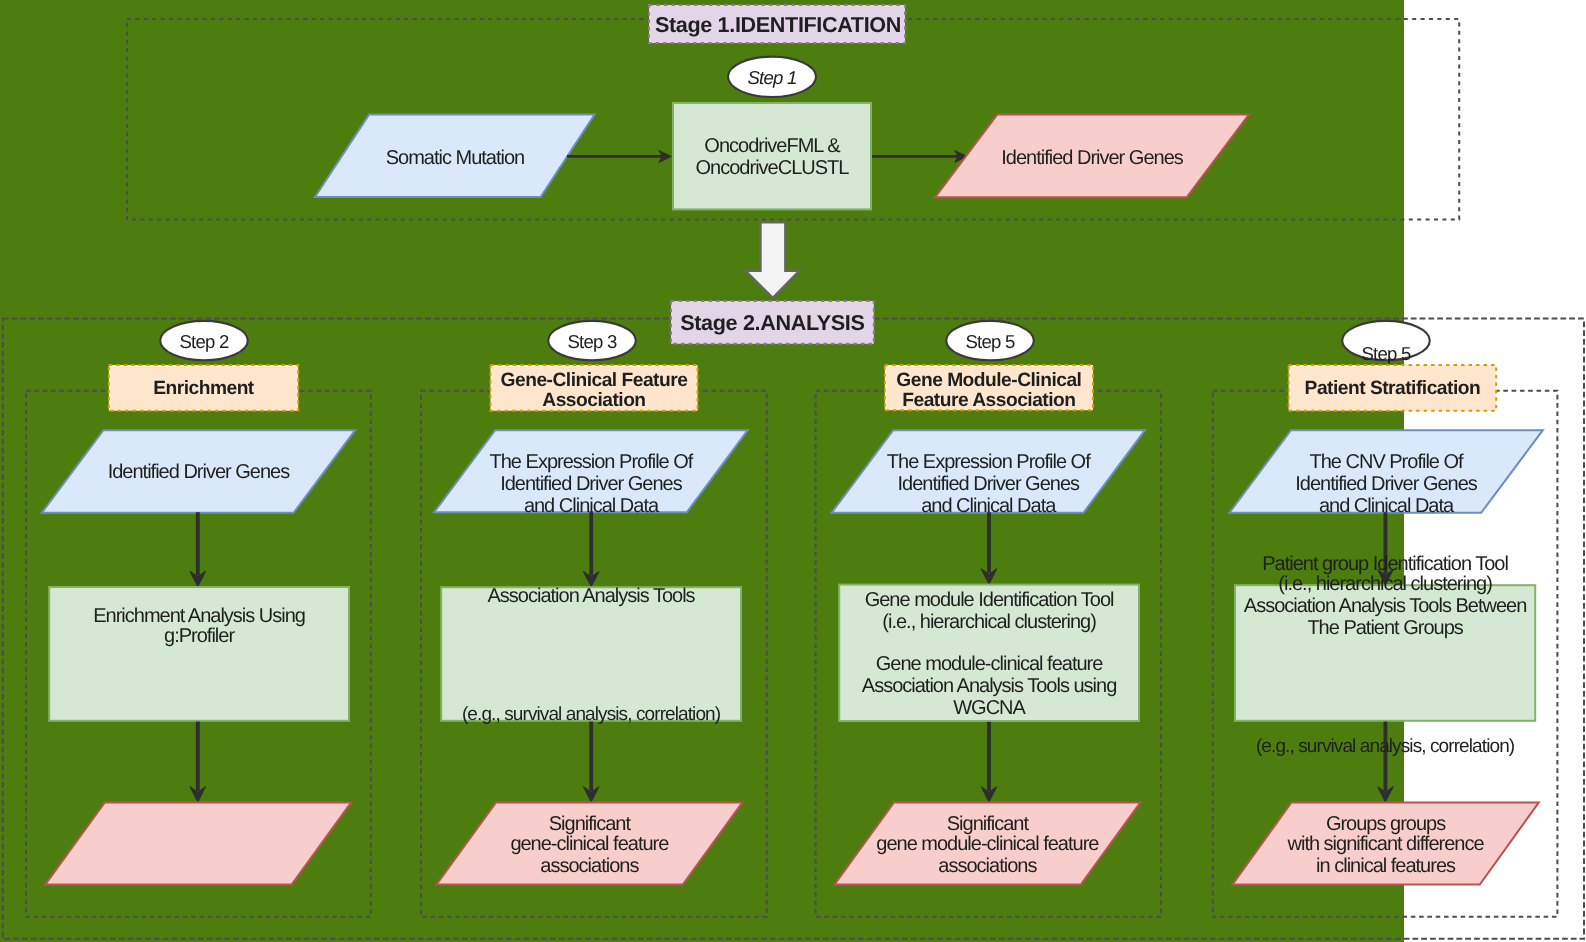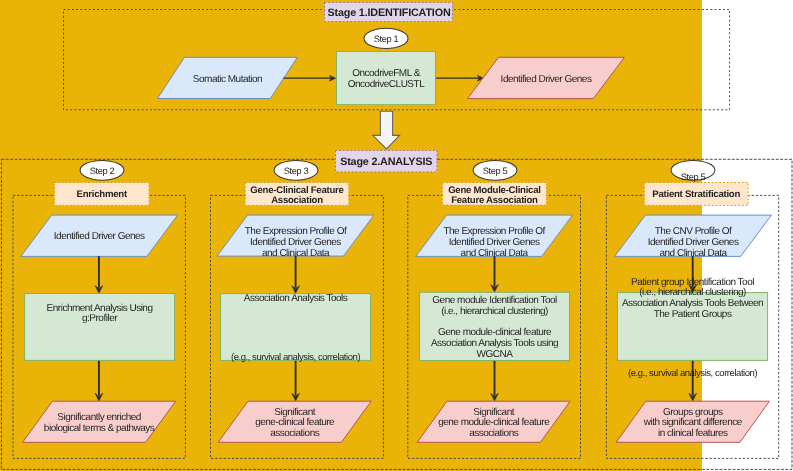--- a/index.html
+++ b/index.html
@@ -1,20 +1,20 @@
 <!DOCTYPE html>
 <html><head>
 <meta charset="utf-8">
 <title>Stage Workflow Diagram</title>
 <style>
   html,body{margin:0;padding:0;background:#ffffff;}
   body{width:793px;height:471px;overflow:hidden;
        font-family:"Liberation Sans",sans-serif;color:#1f1f1f;
        -webkit-font-smoothing:antialiased;text-rendering:geometricPrecision;}
-  #canvas{position:relative;width:702px;height:471px;background:#eab308;}
+  #canvas{position:relative;width:702px;height:471px;background:#4d7c0f;}
   #shapes{position:absolute;left:0;top:0;width:793px;height:471px;}
   .txt{position:absolute;display:flex;flex-direction:column;align-items:center;
        justify-content:center;text-align:center;box-sizing:border-box;padding-top:4px;
        letter-spacing:-0.5px;line-height:10.7px;pointer-events:none;}
   .txt span{display:block;white-space:nowrap;}
   .txt span:empty{height:10.7px;}
   .t10{font-size:10px;}
   .txt span.sm{font-size:9.5px;letter-spacing:-0.45px;margin-top:48px;}
   .t9{font-size:9.3px;letter-spacing:-0.4px;}
   .t10b{font-size:9.6px;font-weight:bold;letter-spacing:-0.25px;line-height:9.9px;}
@@ -76,21 +76,21 @@
 <line x1="692.7" y1="256.09999999999997" x2="692.7" y2="286.9" stroke="#2e2e2e" stroke-width="1.9"></line>
 <path d="M 692.7,292.3 L 688.8000000000001,284.7 L 692.7,287.59999999999997 L 696.6,284.7 Z" fill="#2e2e2e" stroke="#2e2e2e" stroke-width="0.55" stroke-linejoin="miter"></path>
 <rect x="617.5" y="292.6" width="150.1" height="67.8" fill="#d5e8d4" stroke="#82b366" stroke-width="1"></rect>
 <line x1="692.7" y1="360.8" x2="692.7" y2="395.49999999999994" stroke="#2e2e2e" stroke-width="1.9"></line>
 <path d="M 692.7,400.9 L 688.8000000000001,393.29999999999995 L 692.7,396.19999999999993 L 696.6,393.29999999999995 Z" fill="#2e2e2e" stroke="#2e2e2e" stroke-width="0.55" stroke-linejoin="miter"></path>
 <polygon points="645.7,401.2 769.4,401.2 739.9,442.3 616.2,442.3" fill="#f8cecc" stroke="#b85450" stroke-width="1"></polygon>
 </svg>
 <div class="txt t12b" style="left:324.5px;top:2.5px;width:129px;height:19px;padding-top:2.2px;">
       <span>Stage 1.IDENTIFICATION</span>
     </div>
-<div class="txt t9" style="left:364px;top:28.4px;width:44px;height:20px;padding-top:2.8px;">
+<div class="txt t9" style="left:364px;top:28.4px;width:44px;height:20px;padding-top:2.8px;font-style:italic;">
       <span>Step 1</span>
     </div>
 <div class="txt t10" style="left:171px;top:57.3px;width:113px;height:41.2px;">
       <span>Somatic Mutation</span>
     </div>
 <div class="txt t10" style="left:336.5px;top:51.5px;width:99px;height:53.2px;">
       <span>OncodriveFML &amp;</span>
       <span>OncodriveCLUSTL</span>
     </div>
 <div class="txt t10" style="left:482px;top:57.3px;width:128px;height:41.3px;">
@@ -104,24 +104,20 @@
     </div>
 <div class="txt t10b" style="left:54.4px;top:182.5px;width:94.7px;height:22.9px;padding-top:2.8px;">
       <span>Enrichment</span>
     </div>
 <div class="txt t10" style="left:34.9px;top:215.1px;width:128.7px;height:41.29999999999998px;">
       <span>Identified Driver Genes</span>
     </div>
 <div class="txt t10" style="left:24.6px;top:279px;width:149.9px;height:66.9px;">
       <span>Enrichment Analysis Using</span>
       <span>g:Profiler</span>
-    </div>
-<div class="txt t10" style="left:36.6px;top:401.2px;width:125.0px;height:41.10000000000002px;">
-      <span>Significantly enriched</span>
-      <span>biological terms &amp; pathways</span>
     </div>
 <div class="txt t9" style="left:274px;top:160.3px;width:44px;height:20px;padding-top:2.8px;">
       <span>Step 3</span>
     </div>
 <div class="txt t10b" style="left:245.2px;top:182.5px;width:103.6px;height:22.9px;padding-top:4.6px;">
       <span>Gene-Clinical Feature</span>
       <span>Association</span>
     </div>
 <div class="txt t10" style="left:231.1px;top:215.1px;width:128.79999999999998px;height:41.00000000000003px;padding-top:15.2px;">
       <span>The Expression Profile Of</span>

